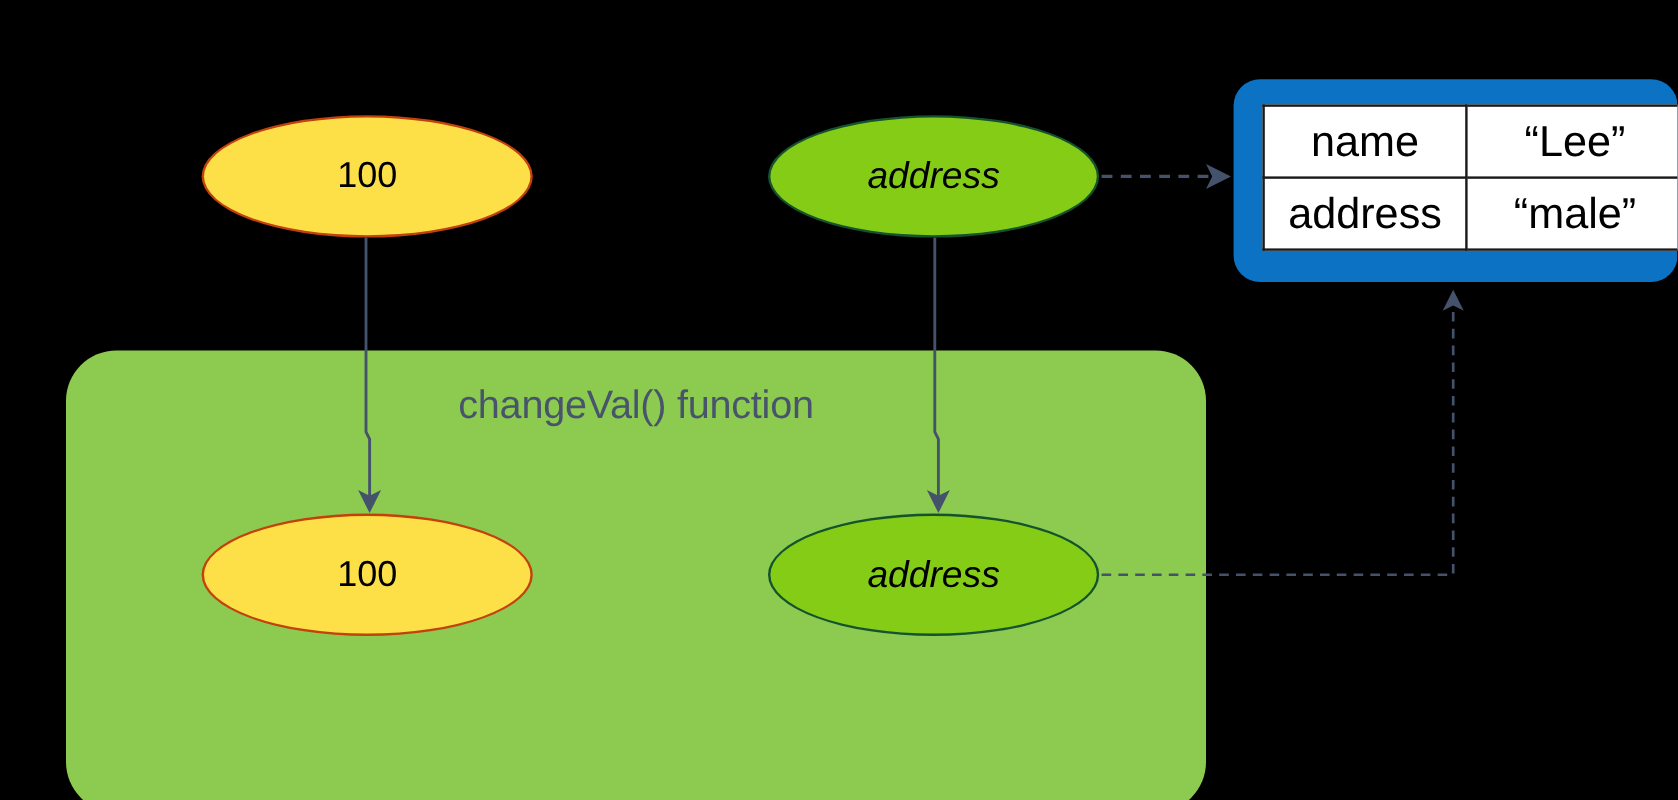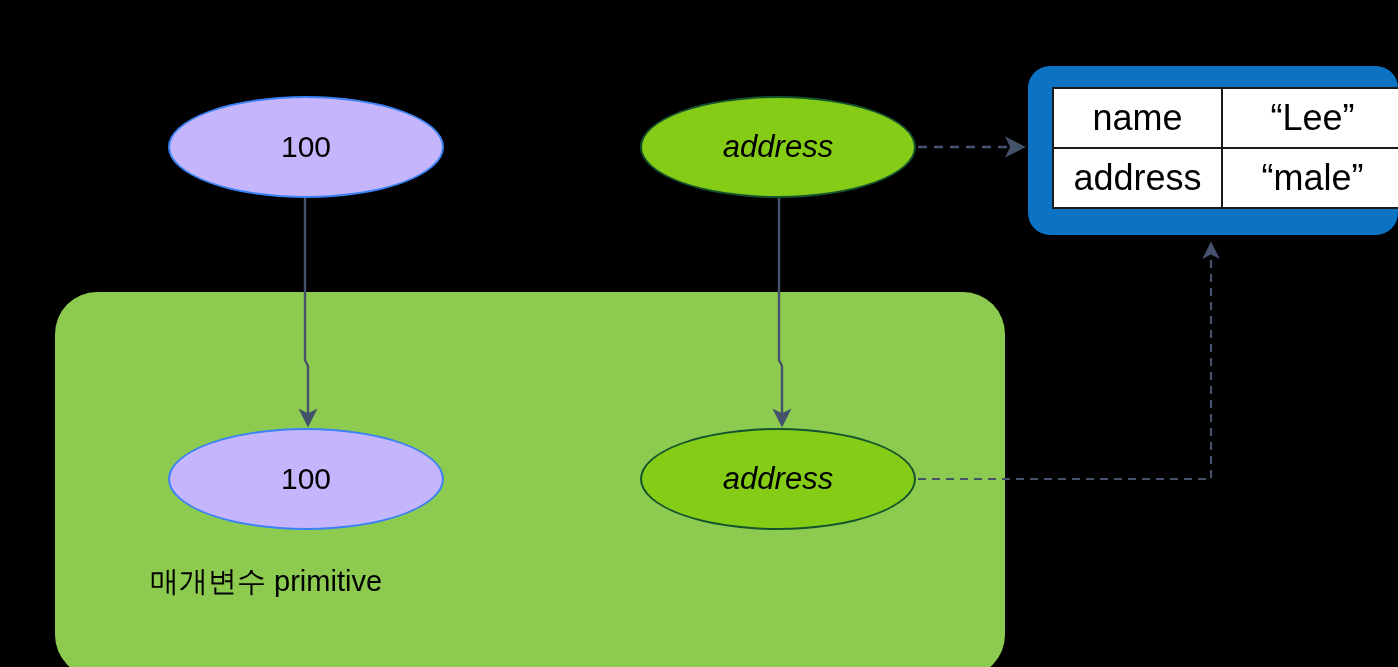--- a/index.html
+++ b/index.html
@@ -53,22 +53,22 @@
     position: absolute;
     display: flex;
     align-items: center;
     justify-content: center;
     border-radius: 50%;
     box-sizing: border-box;
     color: #000000;
     font-size: 30px;
   }
   .ellipse-yellow {
-    background: #c4b5fd;
-    border: 2px solid #3b82f6;
+    background: #fde047;
+    border: 2px solid #c2410c;
   }
   .ellipse-orange {
     background: #84cc16;
     border: 2px solid #14532d;
   }
   .ellipse .label-italic {
     font-style: italic;
     font-size: 31px;
   }
 
@@ -119,20 +119,21 @@
   }
   .object-table td.key-cell   { width: 155px; }
   .object-table td.value-cell { width: 167px; }
 </style>
 </head>
 <body>
 
 <div id="canvas">
 
   <div class="function-box"></div>
+  <div class="function-label">changeVal() function</div>
 
   <svg id="svg-layer" viewBox="0 0 1398 667" xmlns="http://www.w3.org/2000/svg">
     <defs>
       <marker id="arrow-solid" markerWidth="10" markerHeight="10" refX="5" refY="5" orient="auto" markerUnits="strokeWidth">
         <path d="M1,1 L9,5 L1,9 L3,5 Z" fill="#44536b"></path>
       </marker>
       <marker id="arrow-dash" markerWidth="10" markerHeight="10" refX="6" refY="5" orient="auto" markerUnits="strokeWidth">
         <path d="M1,1 L9,5 L1,9 L3,5 Z" fill="#44536b"></path>
       </marker>
     </defs>
@@ -155,21 +156,20 @@
   </div>
 
   <div id="ellipse-primitive-param" class="ellipse ellipse-yellow">
     <span class="label-plain">100</span>
   </div>
 
   <div id="ellipse-object-param" class="ellipse ellipse-orange">
     <span class="label-italic">address</span>
   </div>
 
-  <div id="caption-primitive" class="caption">매개변수 primitive</div>
 
   <div class="object-box"></div>
   <table class="object-table">
     <tbody>
       <tr>
         <td class="key-cell">name</td>
         <td class="value-cell">“Lee”</td>
       </tr>
       <tr>
         <td class="key-cell">address</td>

